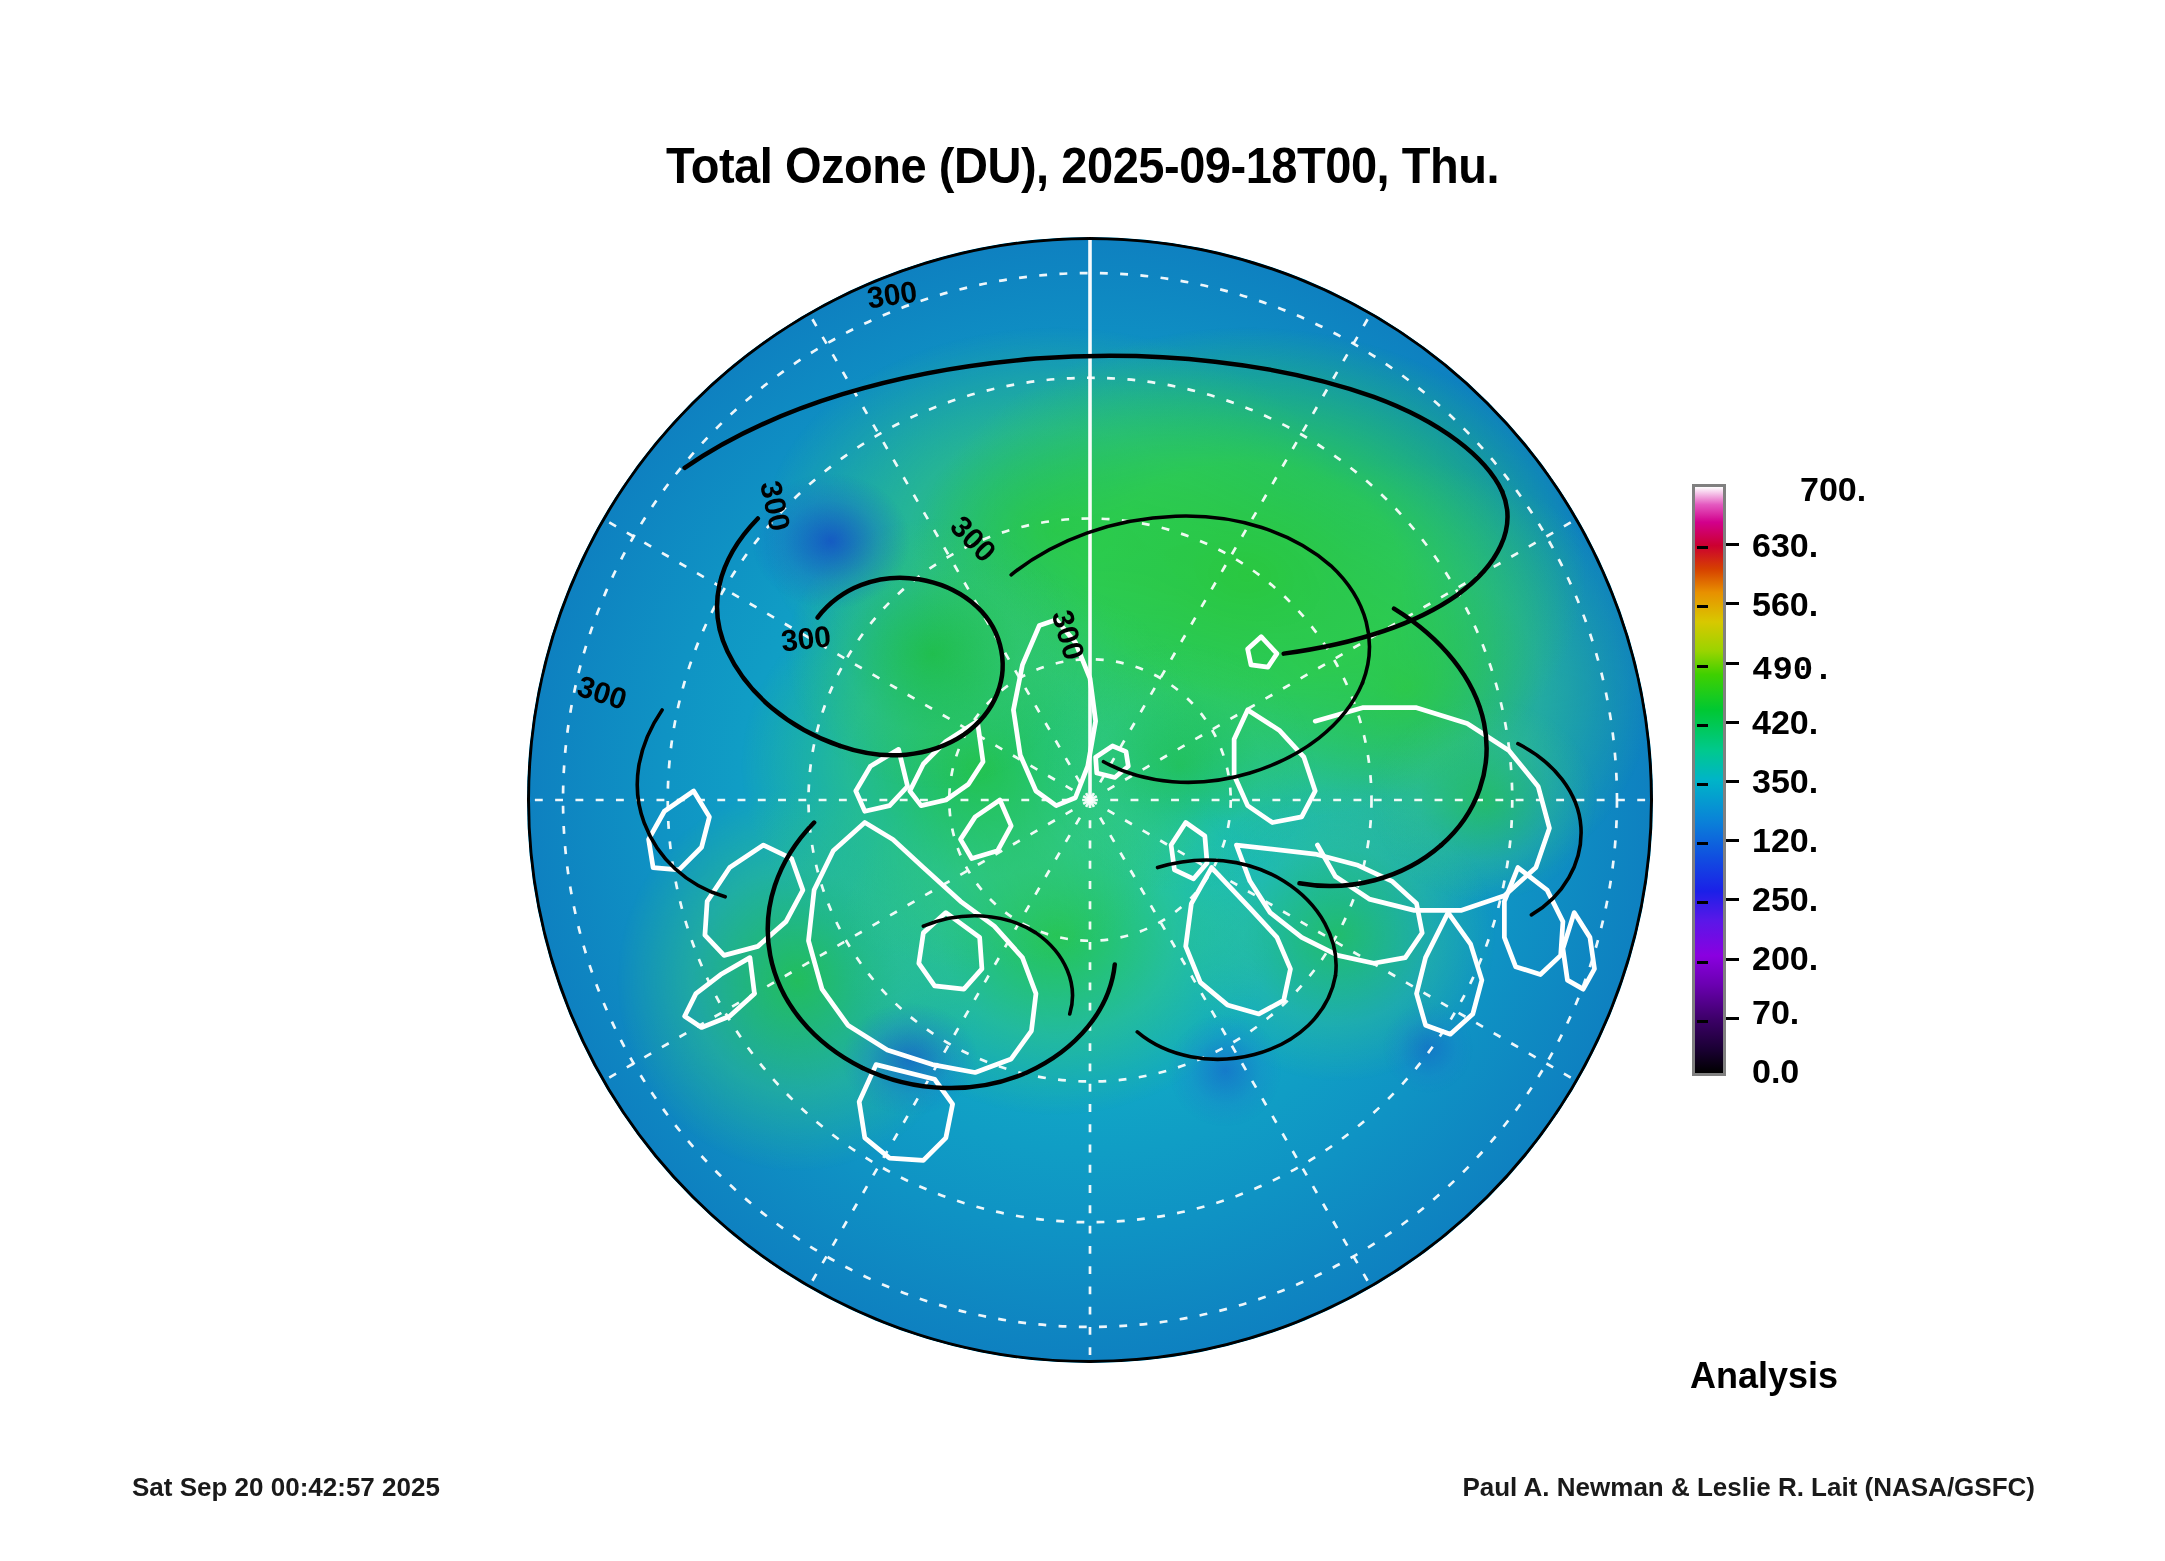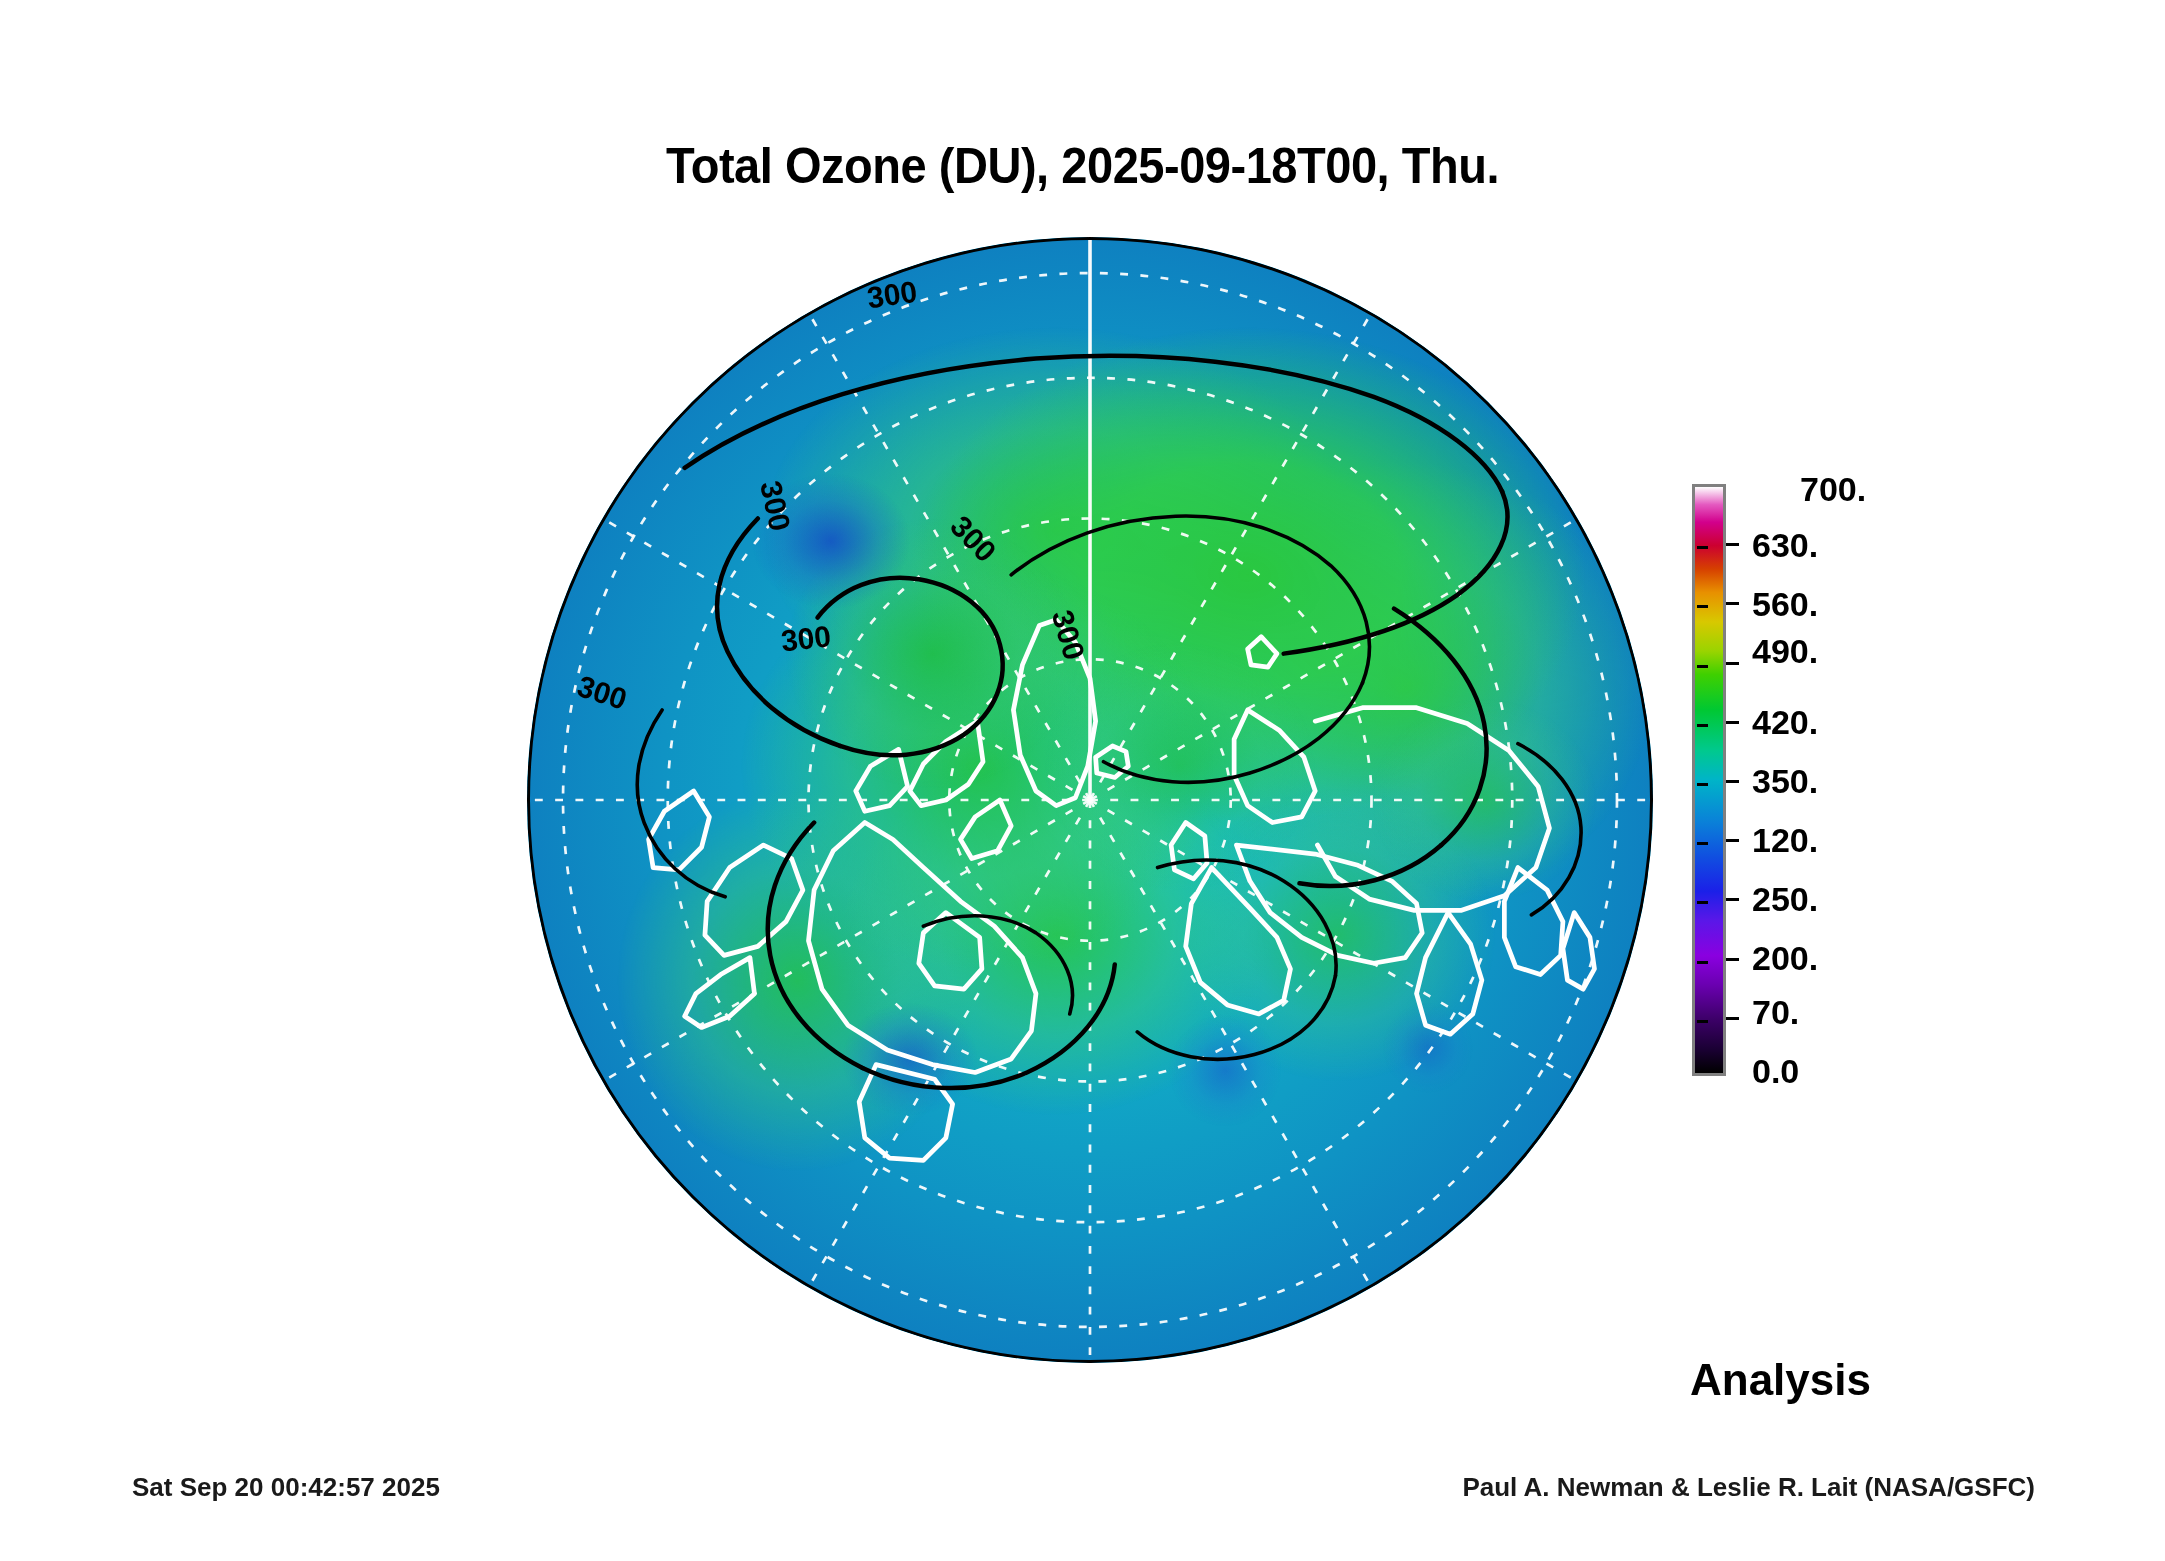--- a/index.html
+++ b/index.html
@@ -240,21 +240,21 @@
     color: #000000;
     transform: translateY(-50%);
     white-space: nowrap;
   }
 
   
   #analysis-label {
     position: absolute;
     left: 1690px;
     top: 1355px;
-    font-size: 44px;
+    font-size: 36px;
     font-weight: bold;
     color: #000000;
     font-family: "Liberation Sans", sans-serif;
   }
   #timestamp-label {
     position: absolute;
     left: 132px;
     top: 1472px;
     font-size: 26px;
     font-weight: bold;
@@ -392,21 +392,21 @@
   <div class="cb-tick" style="top:236.8px;"></div>
   <div class="cb-tick" style="top:296.0px;"></div>
   <div class="cb-tick" style="top:355.2px;"></div>
   <div class="cb-tick" style="top:414.4px;"></div>
   <div class="cb-tick" style="top:473.6px;"></div>
   <div class="cb-tick" style="top:532.8px;"></div>
 
   <div class="cb-label" style="top:5px;margin-left:48px;">700.</div>
   <div class="cb-label" style="top:61px;">630.</div>
   <div class="cb-label" style="top:120px;">560.</div>
-  <div class="cb-label" style="top:167px;">490.</div>
+  <div class="cb-label" style="top:186px;font-family:Liberation Mono, monospace;">490.</div>
   <div class="cb-label" style="top:238px;">420.</div>
   <div class="cb-label" style="top:297px;">350.</div>
   <div class="cb-label" style="top:356px;">120.</div>
   <div class="cb-label" style="top:415px;">250.</div>
   <div class="cb-label" style="top:474px;">200.</div>
   <div class="cb-label" style="top:528px;">70.</div>
   <div class="cb-label" style="top:587px;">0.0</div>
 </div>
 
 <div id="analysis-label">Analysis</div>

